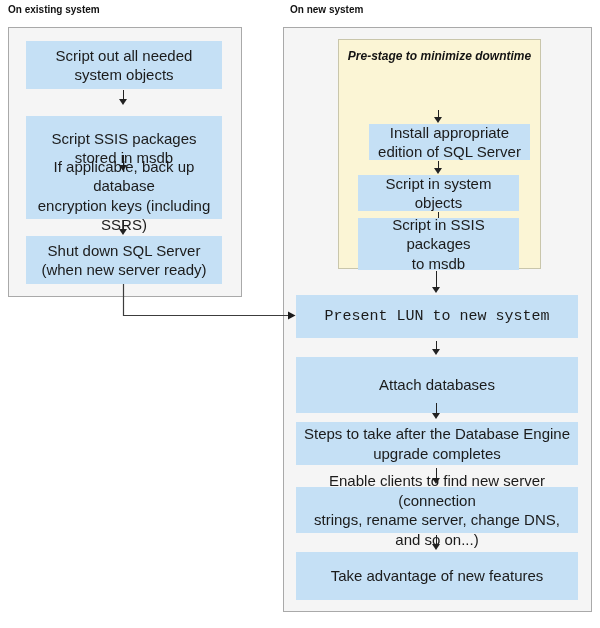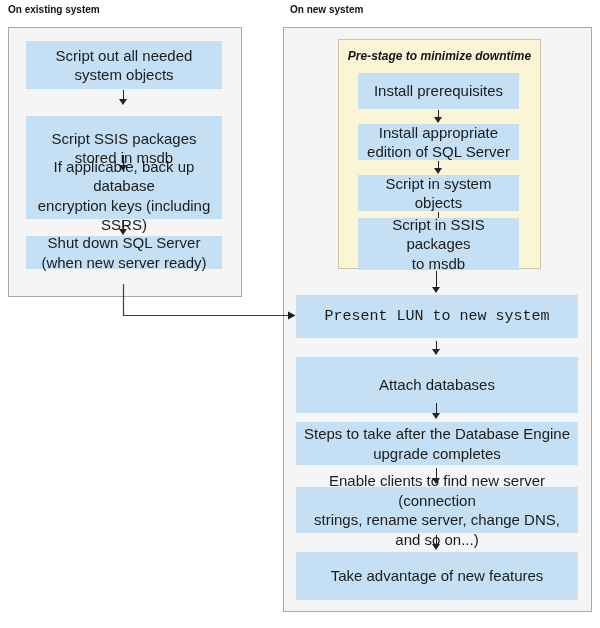--- a/index.html
+++ b/index.html
@@ -11,38 +11,38 @@
   .panel{position:absolute;background:#f5f5f5;border:1px solid #a9a9a9;box-sizing:border-box;}
   .left-panel{left:8px;top:27px;width:234px;height:270px;}
   .right-panel{left:283px;top:27px;width:309px;height:585px;}
   .box{position:absolute;background:#c5e0f5;display:flex;align-items:center;justify-content:center;
        text-align:center;font-size:15px;line-height:1.3;color:#1b1b1b;white-space:pre-line;box-sizing:border-box;padding:2px 6px;}
   
   .lb{left:17px;width:196px;}
   .lb0{top:13px;height:48px;}
   .lb1{top:88px;height:64px;}
   .lb2{top:144px;height:47px;}
-  .lb3{top:208px;height:33px;}
+  .lb3{top:208px;height:48px;}
   
   .varrow{position:absolute;width:9px;}
   .varrow::before{content:"";position:absolute;left:4px;top:0;bottom:5px;width:1px;background:#222;}
   .varrow::after{content:"";position:absolute;left:0;bottom:0;width:0;height:0;
        border-left:4.5px solid transparent;border-right:4.5px solid transparent;border-top:6px solid #222;}
   .la{left:110px;}
   .la0{top:62px;height:15px;}
   .la1{top:127px;height:16px;}
   .la2{top:192px;height:15px;}
   
   .prestage{position:absolute;left:54px;top:11px;width:201px;height:228px;background:#fbf5d5;
        border:1px solid #c9c6ab;box-sizing:content-box;}
   .prestage-title{position:absolute;top:9px;left:0;right:0;text-align:center;font-size:12px;
        font-weight:bold;font-style:italic;color:#141414;}
   .pbox{left:19px;width:161px;}
   .pb0{top:33px;height:36px;}
-  .pb1{top:84px;height:36px;}
+  .pb1{top:84px;height:36px;margin-left:11px;}
   .pb2{top:135px;height:36px;}
   .pb3{top:170px;height:52px;margin-top:8px;}
   .pa{left:95px;}
   .pa0{top:70px;height:13px;}
   .pa1{top:121px;height:13px;}
   .pa2{top:172px;height:13px;}
   
   .bb{left:12px;width:282px;}
   .bb0{top:267px;height:43px;font-family:Liberation Mono, monospace;}
   .bb1{top:329px;height:56px;}
@@ -75,21 +75,20 @@
     <div class="box lb lb2">If applicable, back up database
 encryption keys (including SSRS)</div>
     <div class="varrow la la2"></div>
     <div class="box lb lb3">Shut down SQL Server
 (when new server ready)</div>
   </div>
 
   <div class="panel right-panel">
     <div class="prestage">
       <div class="prestage-title">Pre-stage to minimize downtime</div>
-      <div class="box pbox pb0">Install prerequisites</div>
       <div class="varrow pa pa0"></div>
       <div class="box pbox pb1">Install appropriate
 edition of SQL Server</div>
       <div class="varrow pa pa1"></div>
       <div class="box pbox pb2">Script in system objects</div>
       <div class="varrow pa pa2"></div>
       <div class="box pbox pb3">Script in SSIS packages
 to msdb</div>
     </div>
 

